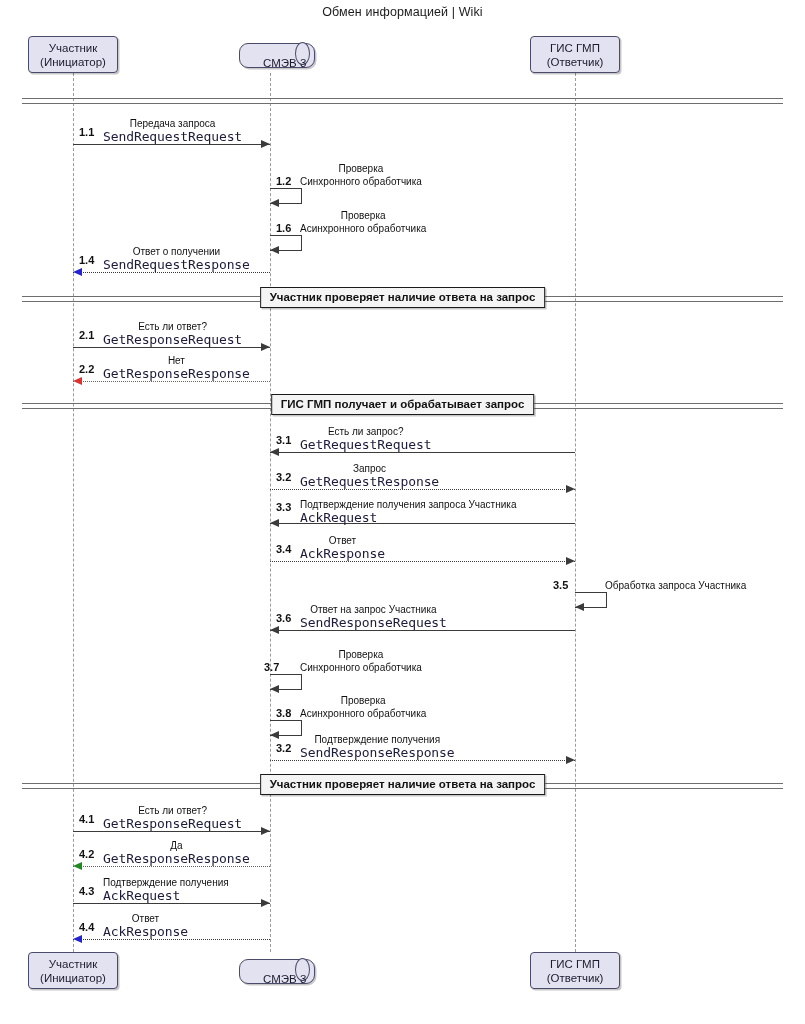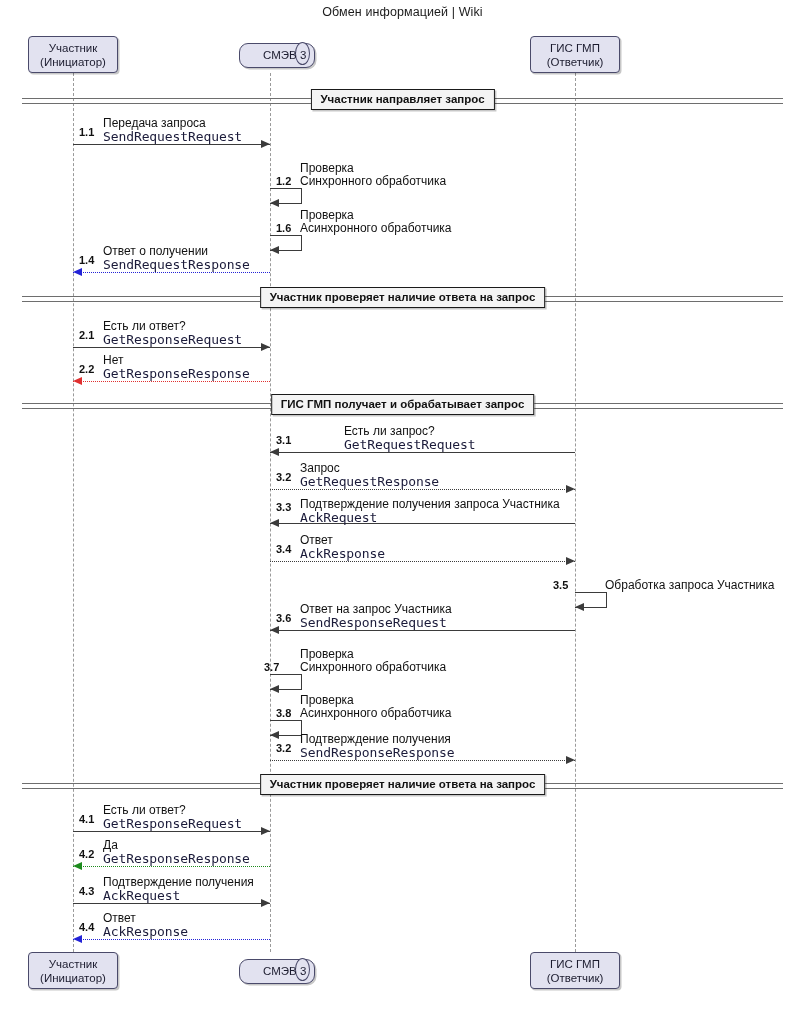--- a/index.html
+++ b/index.html
@@ -66,21 +66,21 @@
     top: -1.2px;
     width: 15px;
     height: 100%;
     box-sizing: border-box;
     border: 1.2px solid #4a4a6a;
     border-radius: 50%;
     background: #e2e2f0;
   }
   .queue-label {
     position: absolute;
-    left: 0; top: 0;
+    left: 0; top: 8px;
     height: 100%;
     display: flex;
     align-items: center;
     font-size: 11.5px;
     color: #1b1b2e;
     white-space: nowrap;
     padding-left: 24px;
   }
   
   .lifeline {
@@ -158,23 +158,24 @@
     line-height: 13px;
   }
   .msg-num {
     position: absolute;
     font-size: 11px;
     font-weight: bold;
     color: #111;
     white-space: nowrap;
   }
   .msg-l1 {
-    font-size: 12px;
+    font-size: 10px;
     color: #111;
     display: block;
+    text-align: center;
   }
   .msg-l2 {
     font-family: "DejaVu Sans Mono", monospace;
     font-size: 13px;
     color: #1b1b3a;
     display: block;
     letter-spacing: -0.1px;
   }
   
   .selfmsg { position: absolute; }
@@ -199,21 +200,20 @@
 
   <div id="layer-lifelines">
       <div class="lifeline" style="left: 73px; top: 73px; height: 879px;"></div>
       <div class="lifeline" style="left: 270px; top: 73px; height: 879px;"></div>
       <div class="lifeline" style="left: 575px; top: 73px; height: 879px;"></div>
     </div>
   <div id="layer-dividers">
       <div class="divider" style="top: 98px;">
         <div class="bar-top"></div>
         <div class="bar-bot"></div>
-        <div class="divider-label">Участник направляет запрос</div>
       </div>
       <div class="divider" style="top: 296px;">
         <div class="bar-top"></div>
         <div class="bar-bot"></div>
         <div class="divider-label">Участник проверяет наличие ответа на запрос</div>
       </div>
       <div class="divider" style="top: 403px;">
         <div class="bar-top"></div>
         <div class="bar-bot"></div>
         <div class="divider-label">ГИС ГМП получает и обрабатывает запрос</div>
@@ -284,21 +284,21 @@
         <div class="msg-num" style="left: 79px; top: 363px;">2.2</div>
         <div class="msg-text" style="left: 103px; top: 354px;">
           <span class="msg-l1">Нет</span>
           <span class="msg-l2">GetResponseResponse</span>
         </div>
       </div>
       <div class="msg">
         <div class="msg-line solid" style="left: 270px; top: 452px; width: 305px;"></div>
         <div class="arrowhead left " style="top: 447.5px; left: 270px;"></div>
         <div class="msg-num" style="left: 276px; top: 434px;">3.1</div>
-        <div class="msg-text" style="left: 300px; top: 425px; margin-left: 44px;">
+        <div class="msg-text" style="left: 300px; top: 425px;">
           <span class="msg-l1">Есть ли запрос?</span>
           <span class="msg-l2">GetRequestRequest</span>
         </div>
       </div>
       <div class="msg">
         <div class="msg-line dotted-dark" style="left: 270px; top: 489px; width: 305px;"></div>
         <div class="arrowhead right " style="top: 484.5px; left: 566px;"></div>
         <div class="msg-num" style="left: 276px; top: 471px;">3.2</div>
         <div class="msg-text" style="left: 300px; top: 462px;">
           <span class="msg-l1">Запрос</span>

